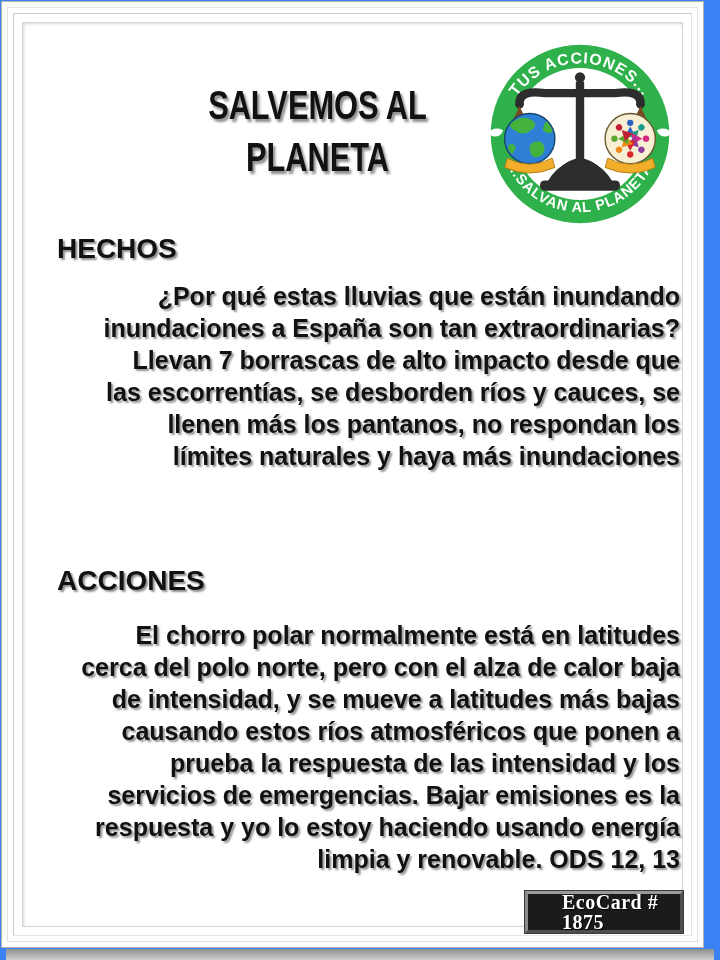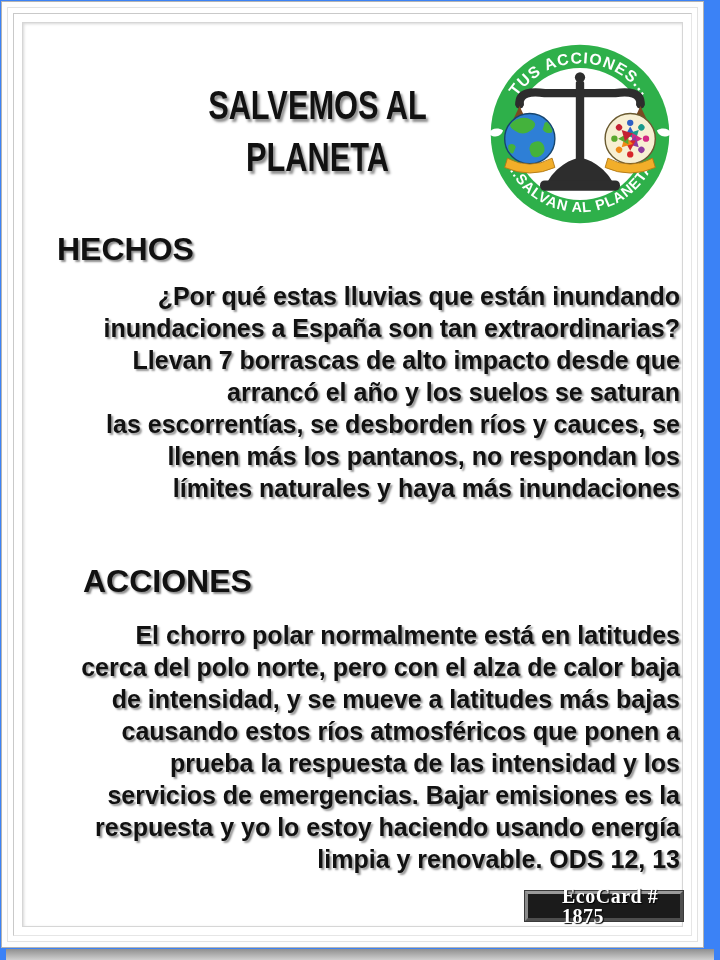--- a/index.html
+++ b/index.html
@@ -13,32 +13,32 @@
   .f4{left:22px;top:22px;width:659px;height:903px;border:1px solid #d6d6d6;
       box-shadow:inset 1px 1px 3px rgba(0,0,0,0.16);background:#ffffff;}
   .shadow-band{left:6px;top:949px;width:708px;height:11px;
       background:linear-gradient(to bottom,#8f8f8f,#cfcfcf);}
   
   .title{position:absolute;left:30px;top:79px;width:575px;text-align:center;
          font-size:41px;line-height:52px;font-weight:bold;letter-spacing:0px;
          transform:scaleX(0.75);transform-origin:50% 0;
          text-shadow:3px 3px 3px rgba(0,0,0,0.45);white-space:nowrap;}
   
-  .heading{position:absolute;left:57px;font-size:32px;line-height:36px;font-weight:bold;
+  .heading{position:absolute;left:57px;font-size:28px;line-height:36px;font-weight:bold;
            text-shadow:2px 2px 2px rgba(0,0,0,0.45);white-space:nowrap;}
   .h-hechos{top:231px;}
-  .h-acciones{top:563px;margin-left:26px;}
+  .h-acciones{top:563px;}
   
   .para{position:absolute;left:40px;width:640px;text-align:right;font-weight:bold;
         font-size:25px;line-height:32px;text-shadow:2px 2px 2px rgba(0,0,0,0.42);}
   .para div{white-space:nowrap;}
   .p-hechos{top:280px;}
   .p-acciones{top:619px;}
   
-  .badge{position:absolute;left:525px;top:891px;width:158px;height:30px;box-sizing:border-box;
+  .badge{position:absolute;left:525px;top:891px;width:158px;height:42px;box-sizing:border-box;
          background:#1b1b1b;border:3px solid;border-color:#9a9a9a #4e4e4e #4e4e4e #8a8a8a;
          box-shadow:0 0 0 1px #3a3a3a;display:flex;align-items:center;justify-content:center;padding-left:34px;}
   .badge span{font-family:"Liberation Serif",serif;font-weight:bold;font-size:20px;
               color:#ffffff;letter-spacing:0.5px;line-height:1;
               text-shadow:1px 1px 1px #000;}
   
   .logo{position:absolute;left:487px;top:41px;width:186px;height:186px;}
   .arc-top{font-family:"Liberation Sans",sans-serif;font-weight:bold;font-size:17px;letter-spacing:1.2px;fill:#fff;}
   .arc-bot{font-family:"Liberation Sans",sans-serif;font-weight:bold;font-size:15.5px;letter-spacing:1px;fill:#fff;}
 </style>
@@ -147,21 +147,20 @@
         </g>
     </g>
     <path d="M 130,126 Q 154,139 178,126 L 181,136 Q 154,148 127,136 Z" stroke="#b37a16" stroke-width="1" fill="#f2ae2a"></path>
   </svg>
 
   <div class="heading h-hechos">HECHOS</div>
   <div class="para p-hechos">
       <div>¿Por qué estas lluvias que están inundando</div>
       <div>inundaciones a España son tan extraordinarias?</div>
       <div>Llevan 7 borrascas de alto impacto desde que</div>
-      <div>arrancó el año y los suelos se saturan</div>
       <div>las escorrentías, se desborden ríos y cauces, se</div>
       <div>llenen más los pantanos, no respondan los</div>
       <div>límites naturales y haya más inundaciones</div>
     </div>
 
   <div class="heading h-acciones">ACCIONES</div>
   <div class="para p-acciones">
       <div>El chorro polar normalmente está en latitudes</div>
       <div>cerca del polo norte, pero con el alza de calor baja</div>
       <div>de intensidad, y se mueve a latitudes más bajas</div>

